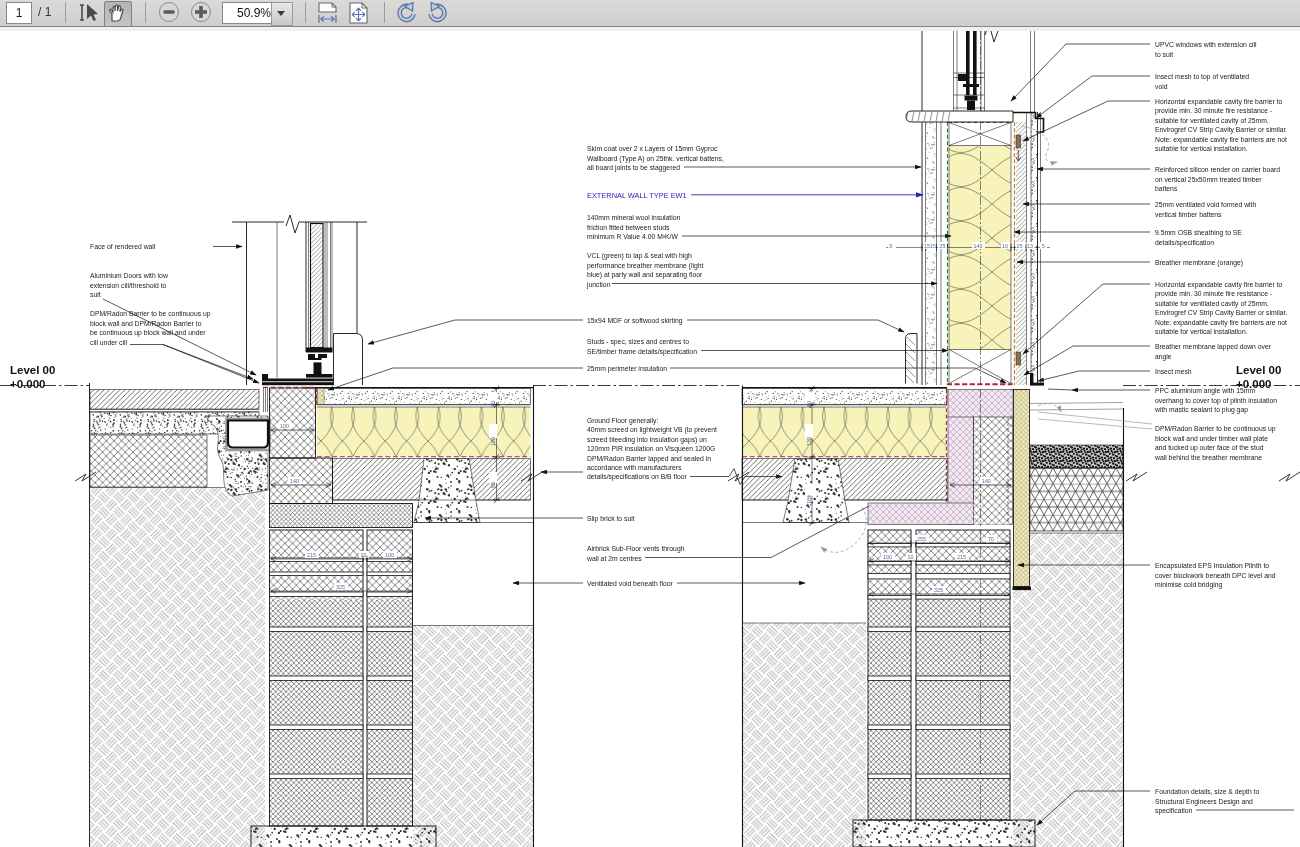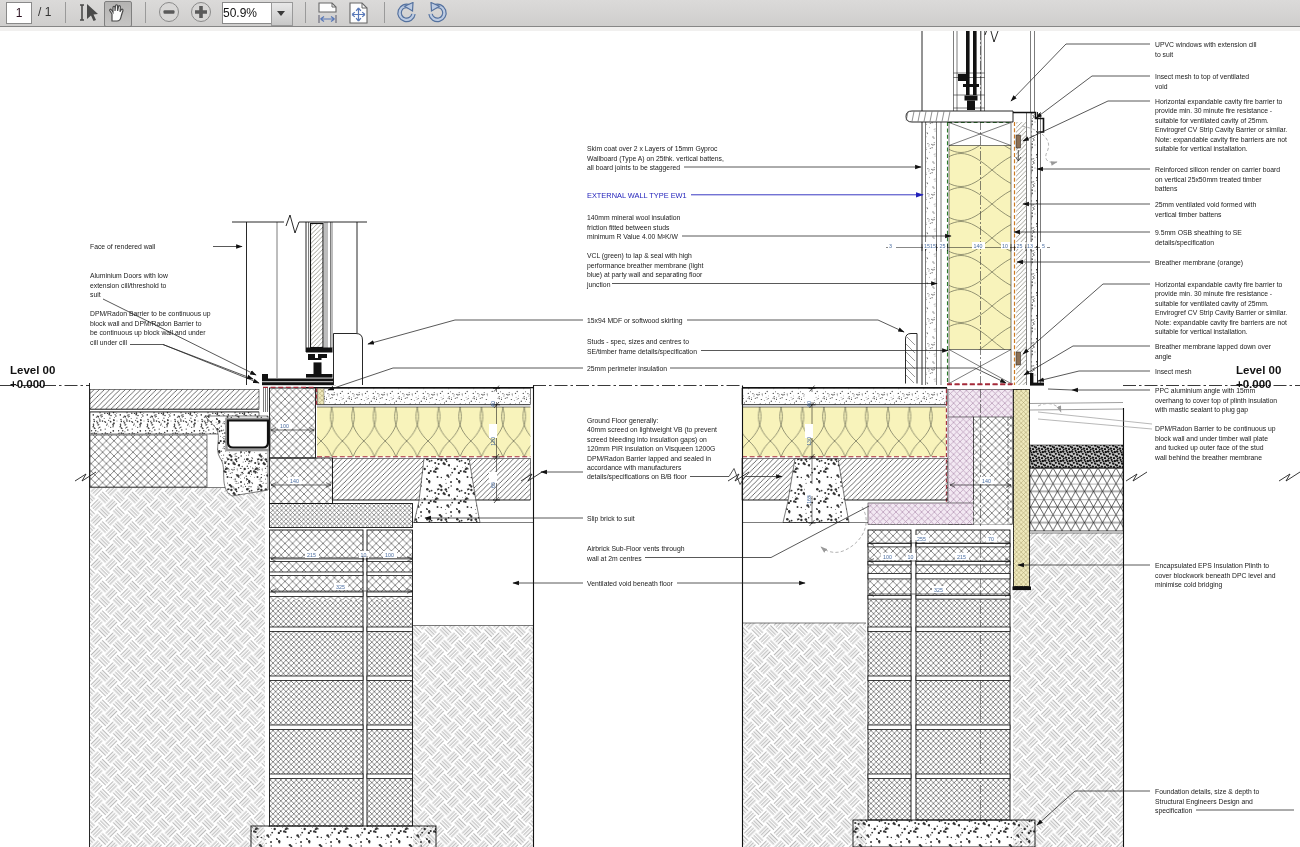--- a/index.html
+++ b/index.html
@@ -1,20 +1,20 @@
 <!DOCTYPE html>
 <html><head><meta charset="utf-8"><style>
 html,body{margin:0;padding:0;width:1300px;height:847px;overflow:hidden;background:#fff}
 body{font-family:"Liberation Sans",sans-serif}
 #tb{position:absolute;left:0;top:0;width:1300px;height:26px;background:linear-gradient(#dbdad9,#cfcecd);border-bottom:1px solid #868686}
 #tb .sep{position:absolute;top:2px;width:1px;height:21px;background:#9a9a9a}
 #strip{position:absolute;left:0;top:27px;width:1300px;height:4px;background:#f1f0ef;border-bottom:1px solid #e4e3e2}
 #pg{position:absolute;left:6px;top:2px;width:24px;height:20px;background:#fff;border:1px solid #8a8a8a;text-align:center;font-size:12px;color:#2a1020;line-height:20px}
 .tl{position:absolute;top:0;height:26px;line-height:25px;font-size:12px;color:#333}
-#zb{position:absolute;left:222px;top:2px;width:48px;height:20px;background:#fff;border:1px solid #8a8a8a;text-align:left;font-size:12px;color:#111;line-height:20px}
+#zb{position:absolute;left:222px;top:2px;width:48px;height:20px;background:#fff;border:1px solid #8a8a8a;text-align:right;font-size:12px;color:#111;line-height:20px}
 #zd{position:absolute;left:271px;top:2px;width:20px;height:22px;background:linear-gradient(#e8e8e8,#c8c8c8);border:1px solid #999}
 #zd:after{content:"";position:absolute;left:5px;top:8px;border:4.5px solid transparent;border-top:5.5px solid #3a3a3a;border-bottom:none}
 #hand{position:absolute;left:104px;top:1px;width:26px;height:24px;background:linear-gradient(#b4b3b2,#c6c5c4);border:1px solid #7f7f7f;border-radius:2px}
 svg{position:absolute;left:0;top:31px}
 .t{font-size:6.8px;fill:#1a1a1a}
 .bt{font-size:6.8px;fill:#2222bb}
 .d{font-size:5.3px;fill:#4a6da0}
 .lv{font-size:11.5px;font-weight:bold;fill:#111}
 .ld{stroke:#222;stroke-width:0.75;fill:none}
 .ol{stroke:#111;stroke-width:0.9;fill:none}

